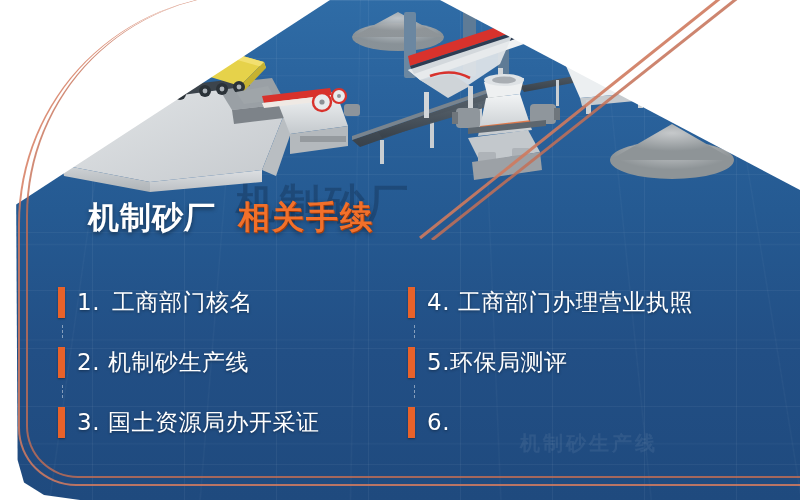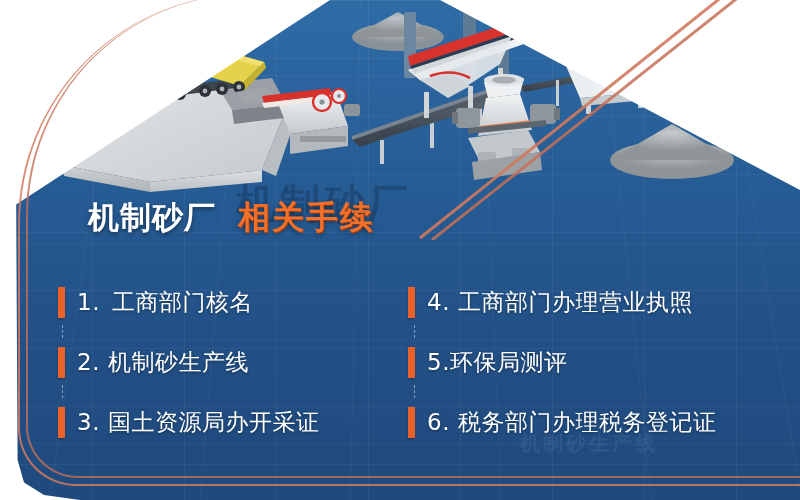--- a/index.html
+++ b/index.html
@@ -361,21 +361,20 @@
 
     <div class="row">
       <div class="cell">
         <span class="bar"></span>
         <span class="txt">3.</span>
         <span class="txt" style="margin-left:8px;">国土资源局办开采证</span>
       </div>
       <div class="cell">
         <span class="bar"></span>
         <span class="txt">6.</span>
-        <span class="txt" style="margin-left:8px;">税务部门办理税务登记证</span>
       </div>
     </div>
 
     <div class="dotsep" style="left:3px;top:52px;"></div>
     <div class="dotsep" style="left:3px;top:112px;"></div>
     <div class="dotsep" style="left:355px;top:52px;"></div>
     <div class="dotsep" style="left:355px;top:112px;"></div>
   </div>
 
 </div>

